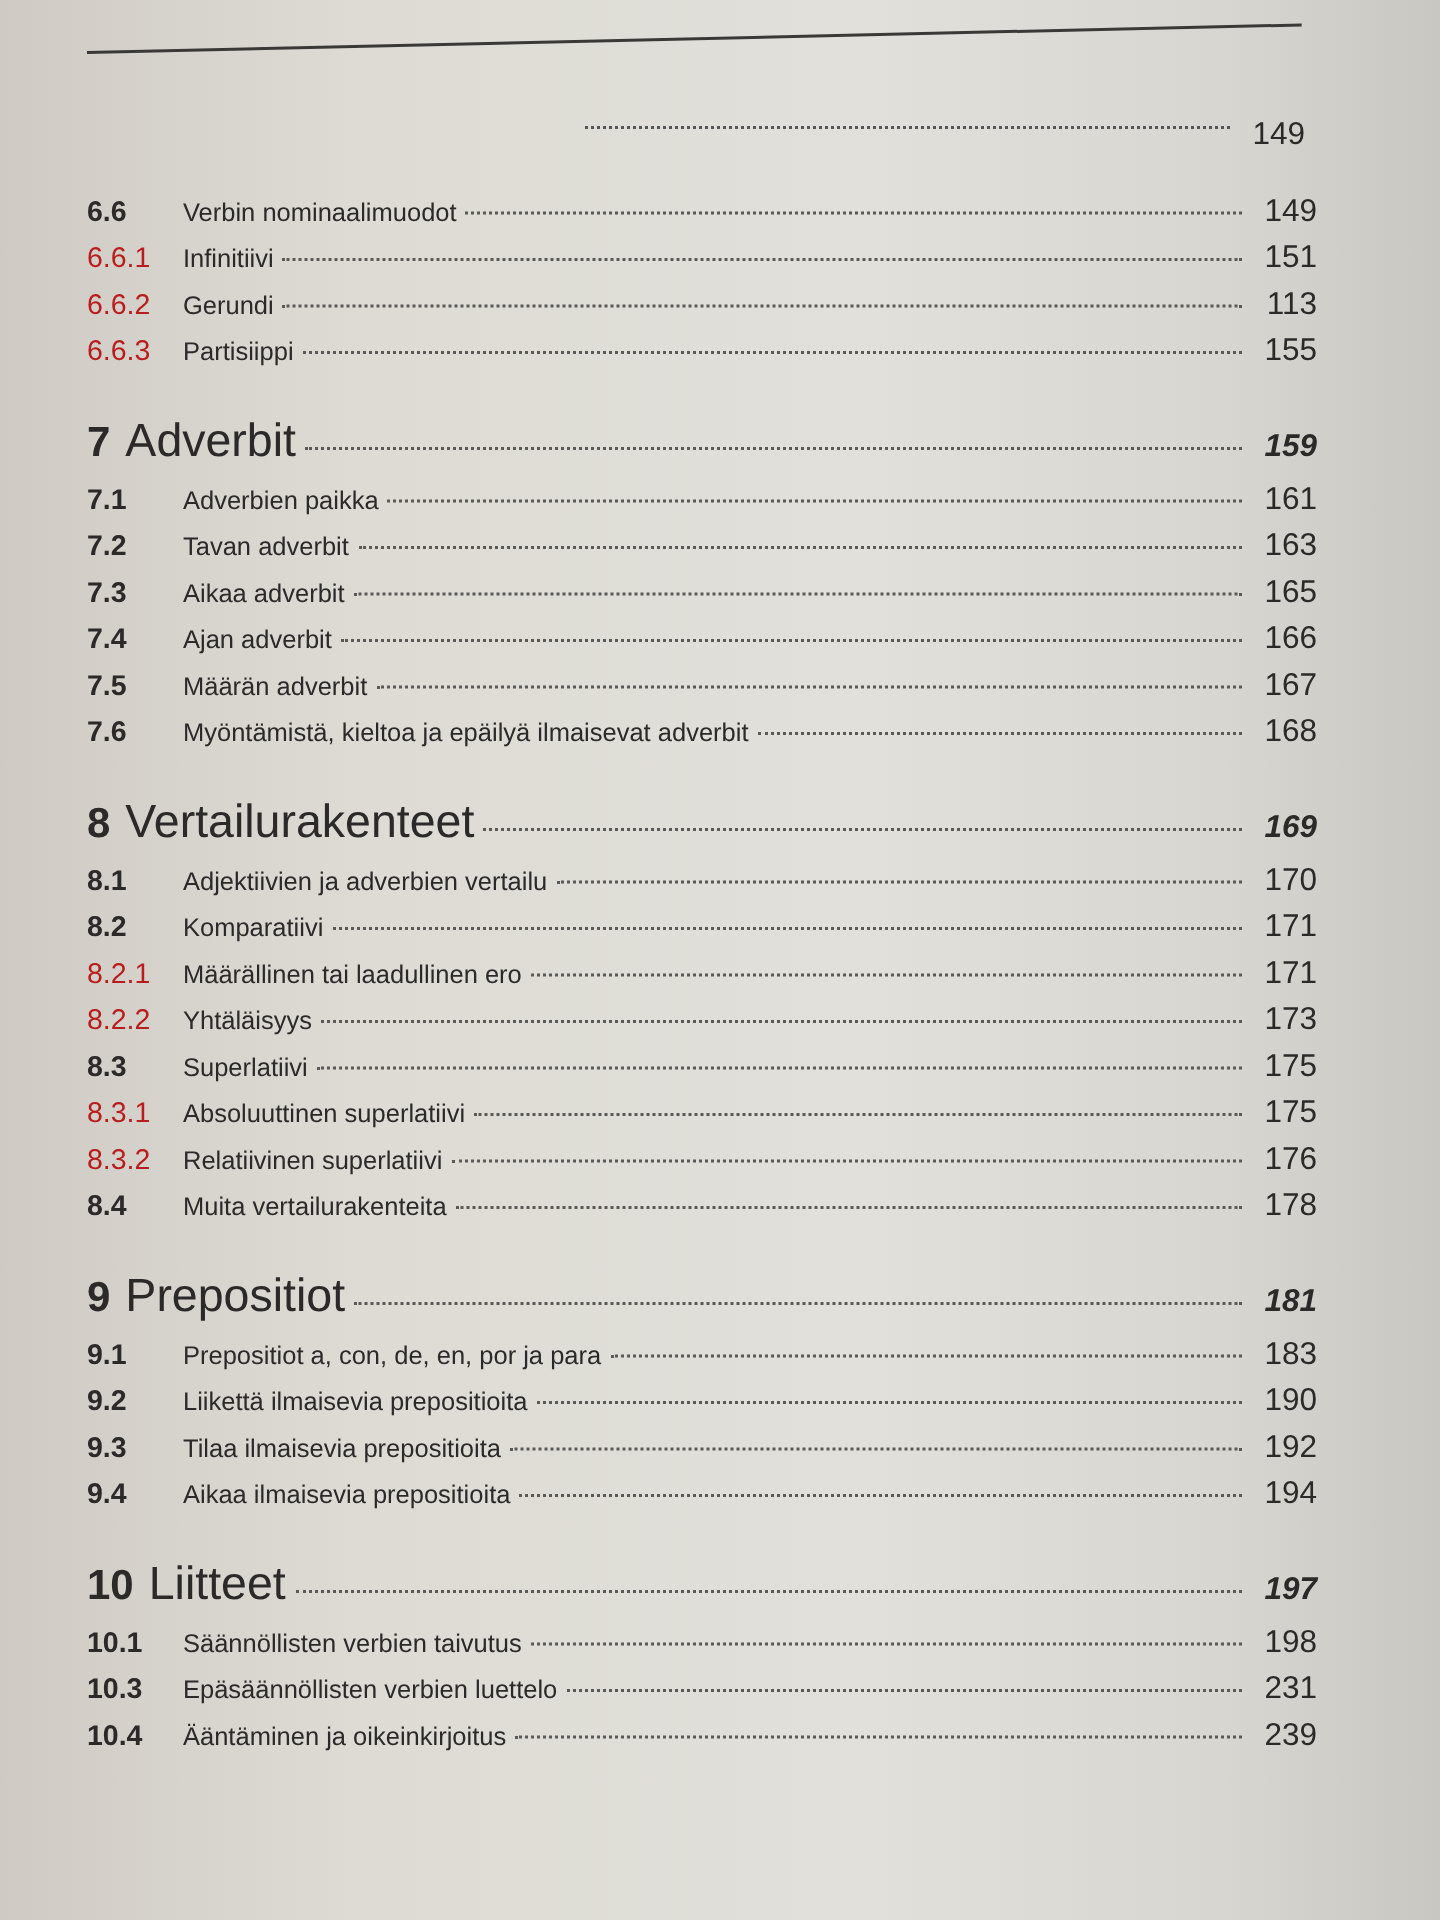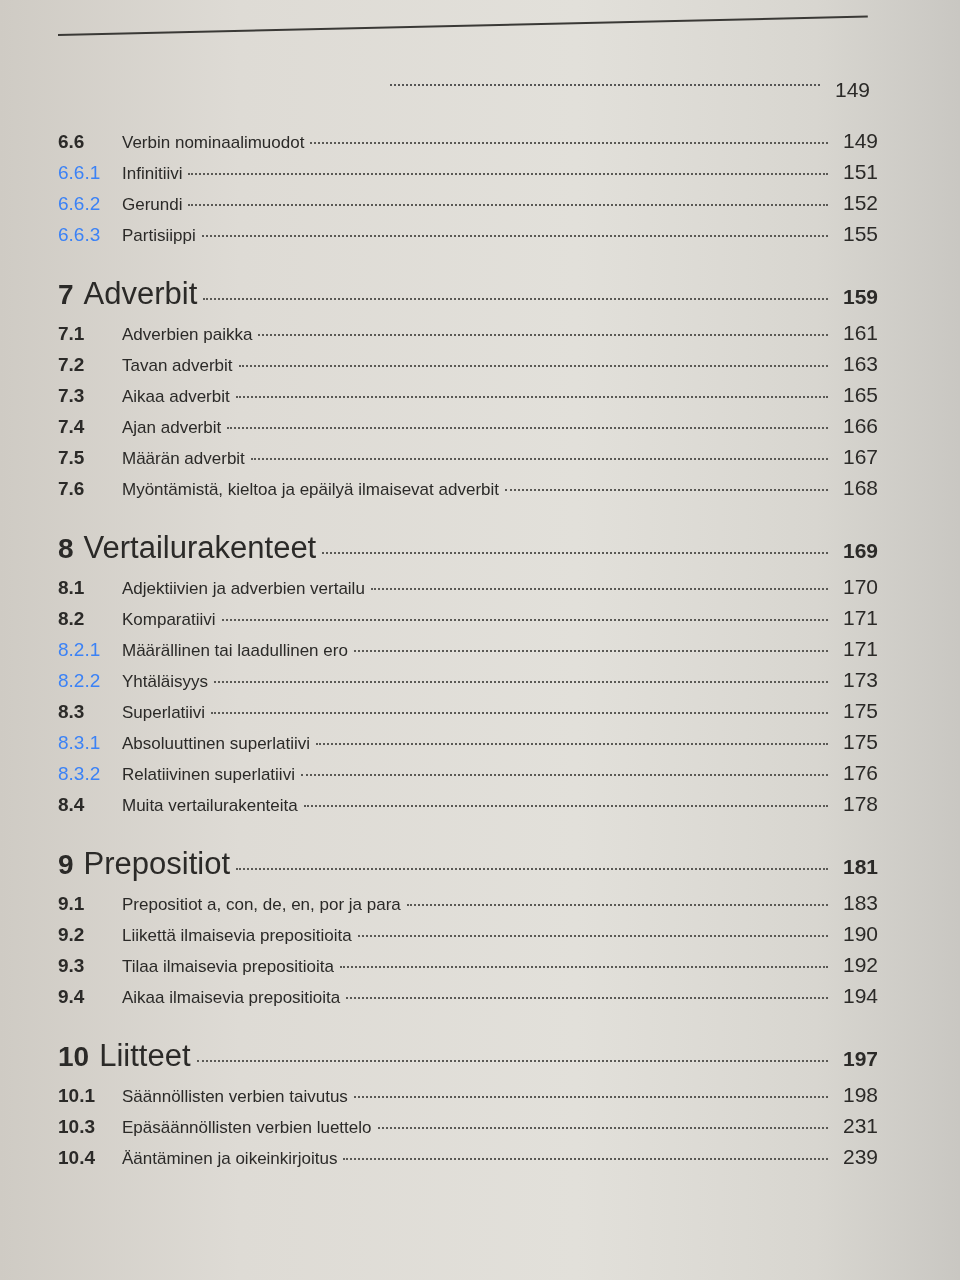--- a/index.html
+++ b/index.html
@@ -6,28 +6,28 @@
   body{width:960px;height:1280px;overflow:hidden;
     background:linear-gradient(90deg,#cfcbc4 0%,#dedbd5 25%,#e2e0da 60%,#d8d6d0 85%,#c9c7c2 100%);
     font-family:"Liberation Sans",sans-serif;color:#2b2a28;position:relative;}
   .page{position:absolute;left:0;top:0;width:960px;height:1280px;border-radius:30px;}
   .rule{position:absolute;left:58px;top:34px;width:810px;height:2px;background:#3a3936;transform:rotate(-1.3deg);transform-origin:left center;}
   .orphan{position:absolute;left:820px;top:78px;width:50px;text-align:right;font-size:21px;}
   .orphan-dots{position:absolute;left:390px;top:84px;width:430px;border-bottom:2px dotted #555;}
   .toc{position:absolute;left:58px;width:820px;}
   .row{display:flex;align-items:baseline;height:31px;}
   .num{flex:0 0 64px;font-size:19px;font-weight:bold;margin-top:31px;}
-  .num.sub{font-weight:normal;color:#3b82f6;}
+  .num.sub{font-weight:normal;color:#b91c1c;}
   .title{font-size:17px;white-space:nowrap;}
   .dots{flex:1;border-bottom:2px dotted #5a5955;margin:0 6px;transform:translateY(-4px);}
   .pg{flex:0 0 44px;text-align:right;font-size:21px;}
   .chap{height:44px;margin-top:24px;}
   .chap .num{flex:0 0 auto;font-size:28px;margin-right:10px;}
   .chap .title{font-size:31px;}
-  .chap .pg{font-weight:bold;}
+  .chap .pg{font-weight:bold;font-style:italic;}
 </style>
 </head>
 <body>
 
 <div class="page">
   <div class="rule"></div>
   <div class="orphan-dots"></div>
   <div class="orphan">149</div>
   <div class="toc" id="toc" style="top:100px">
       <div class="row">
@@ -39,21 +39,21 @@
       <div class="row">
         <span class="num sub">6.6.1</span>
         <span class="title">Infinitiivi</span>
         <span class="dots"></span>
         <span class="pg">151</span>
       </div>
       <div class="row">
         <span class="num sub">6.6.2</span>
         <span class="title">Gerundi</span>
         <span class="dots"></span>
-        <span class="pg">152</span>
+        <span class="pg">113</span>
       </div>
       <div class="row">
         <span class="num sub">6.6.3</span>
         <span class="title">Partisiippi</span>
         <span class="dots"></span>
         <span class="pg">155</span>
       </div>
       <div class="row chap">
         <span class="num">7</span>
         <span class="title">Adverbit</span>

